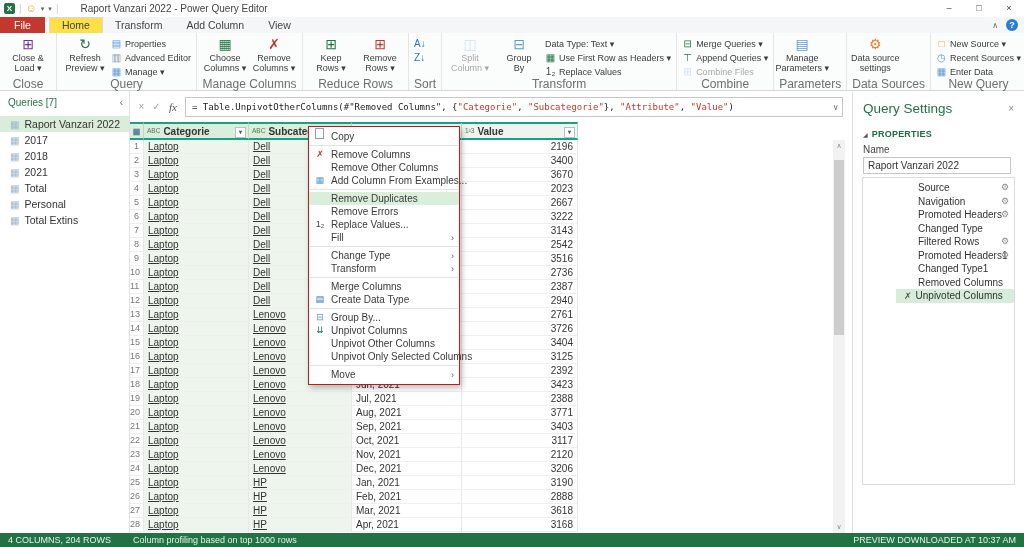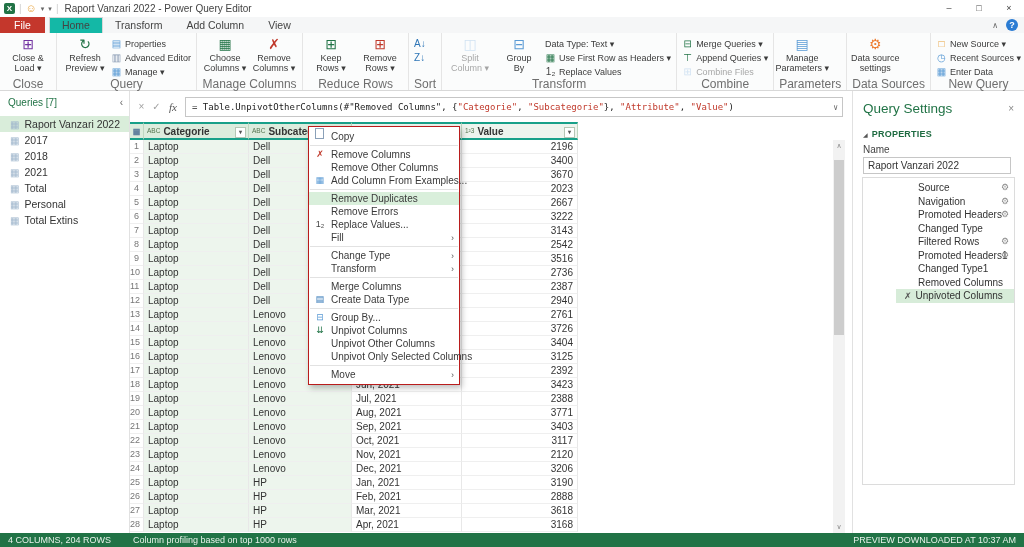--- a/index.html
+++ b/index.html
@@ -10,29 +10,29 @@
   }
 
   
   #titlebar { position:absolute; left:0; top:0; right:0; height:17px; background:#fff;
     display:flex; align-items:center; gap:4px; padding-left:4px; font-size:10px; }
   .excel-icon { width:11px; height:11px; background:#217346; border-radius:2px; color:#fff;
     font-size:8px; line-height:11px; text-align:center; font-weight:bold; flex:none; }
   .tb-sep { color:#d0d0d0; }
   .smiley { font-size:11px; line-height:11px; }
   .tiny-caret { font-size:7px; color:#666; }
-  #tb-title { color:#444; margin-left:2px; white-space:nowrap; }
+  #tb-title { color:#444; margin-left:18px; white-space:nowrap; }
   .win-controls { position:absolute; right:0; top:0; height:17px; display:flex; }
   .win-btn { width:30px; text-align:center; line-height:17px; font-size:9px; color:#444; }
 
   
   #menubar { position:absolute; left:0; top:17px; right:0; height:16px; background:#f5f6f7; display:flex; align-items:stretch; }
   .tab { padding:0 12px; line-height:16px; font-size:10.5px; color:#444; }
   .tab.file { background:#c4372c; color:#fff; padding:0 14px; margin-right:4px; }
-  .tab.active { background:#14b8a6; border:1px solid #d8d8d8; border-bottom:none; line-height:14px;text-align:right; }
+  .tab.active { background:#fde047; border:1px solid #d8d8d8; border-bottom:none; line-height:14px;text-align:right; }
   .mb-right { position:absolute; right:6px; top:2px; display:flex; gap:8px; align-items:center; }
   .collapse-caret { color:#666; font-size:8px; }
   .help-circle { width:12px; height:12px; border-radius:50%; background:#2b7cd3; color:#fff;
     font-size:9px; line-height:12px; text-align:center; font-weight:bold; }
 
   
   #ribbon { position:absolute; left:0; top:33px; right:0; height:58px; background:#fbfcfc;
     border-bottom:1px solid #d8d8d8; display:flex; }
   .rib-group { position:relative; display:flex; flex-direction:column; justify-content:space-between;
     padding:2px 5px 1px; border-right:1px solid #e5e5e5; }
@@ -79,21 +79,21 @@
     background:#dcecdd; display:flex; align-items:center; gap:3px; padding:0 3px;
     font-size:10px; font-weight:bold; color:#333; position:relative; overflow:hidden; }
   .hcell.light { background:#eef4ee; }
   .hcell.corner { justify-content:center; gap:1px; }
   .badge { font-size:6.5px; color:#54754f; font-weight:normal; line-height:8px; flex:none; }
   .filter { position:absolute; right:2px; top:3px; width:11px; height:11px; border:1px solid #b5c6b5;
     background:#fff; font-size:6px; line-height:9px; text-align:center; color:#555; }
   .tr { display:flex; height:14px; line-height:13px; font-size:10px; }
   .td { border-right:1px solid #e8e8e8; border-bottom:1px solid #efefef; padding:0 4px;
     white-space:nowrap; overflow:hidden; background:#fff; }
-  .td.tint { background:#edf5ed; }
+  .td.tint { background:#edf5ed;text-decoration:underline; }
   .td.num { text-align:right; }
   .td-rn { text-align:right; padding-right:4px; color:#777; font-size:9px;
     border-right:1px solid #e8e8e8; border-bottom:1px solid #efefef; background:#fff; }
 
   
   #v-scroll { position:absolute; left:703px; top:49px; width:12px; bottom:0; background:#f2f2f2; }
   .sb-arrow { position:absolute; left:0; width:12px; height:12px; color:#888; font-size:7px;
     text-align:center; line-height:12px; }
   .sb-thumb { position:absolute; left:1px; width:10px; top:20px; height:175px; background:#cdcdcd; }
 

